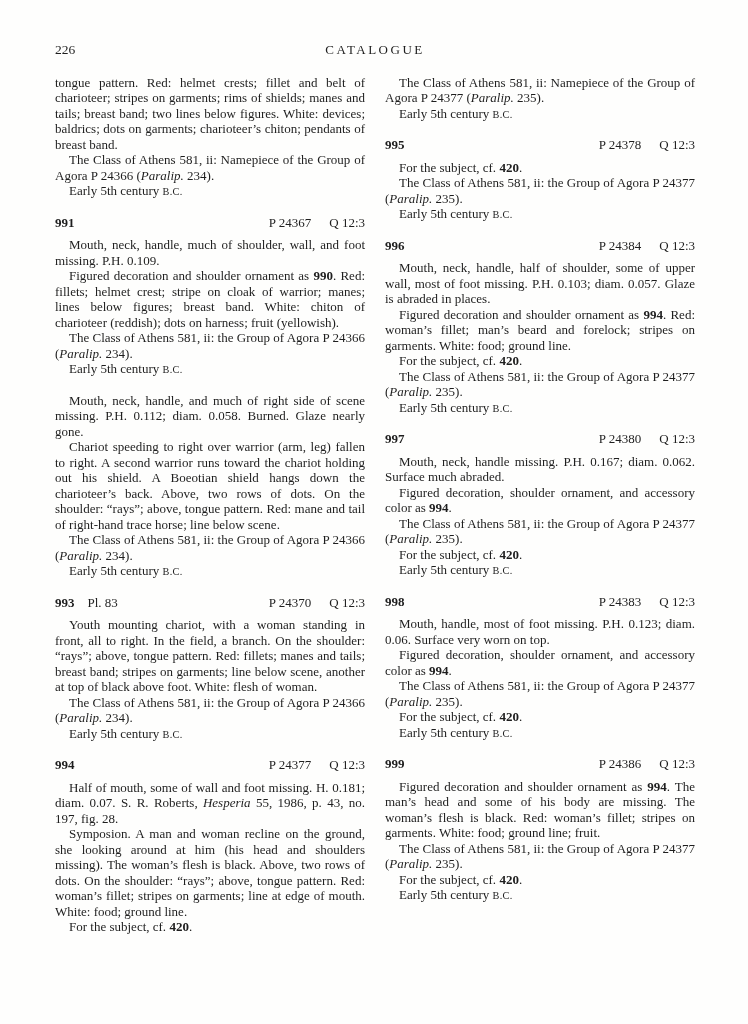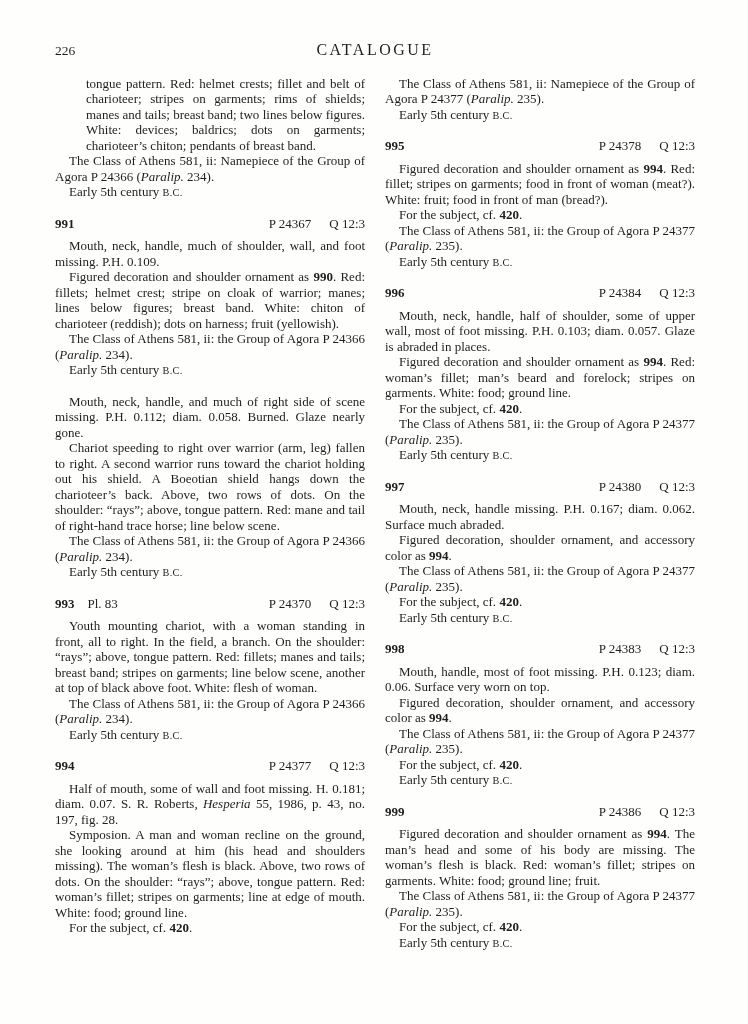--- a/index.html
+++ b/index.html
@@ -24,37 +24,37 @@
     display: grid;
     grid-template-columns: 1fr auto 1fr;
     align-items: baseline;
     font-size: 13.5px;
     margin-bottom: 17px;
   }
   .page-num { justify-self: start; }
   .running-title {
     justify-self: center;
     letter-spacing: 2.5px;
-    font-size: 16px;
+    font-size: 13px;
   }
   .header-spacer { justify-self: end; }
   .columns {
     display: flex;
     gap: 20px;
   }
   .column {
     width: 310px;
     flex: 0 0 310px;
     text-align: justify;
   }
   .para {
     margin: 0;
     text-indent: 14px;
   }
-  .para.noindent { text-indent: 0; margin-left: 31px; }
+  .para.noindent { text-indent: 0; }
   .entry { margin-top: 15px; }
   .entry-header {
     display: flex;
     align-items: center;
     margin-bottom: 7px;
     text-align: left;
   }
   .entry-no { font-weight: bold; }
   .entry-plate { margin-left: 13px; }
   .flex-spacer { flex: 1; }
@@ -126,21 +126,20 @@
           <p class="para">The Class of Athens 581, ii: Namepiece of the Group of Agora P 24377 (<i>Paralip.</i> 235).</p>
           <p class="para">Early 5th century <span class="sc">B.C.</span></p>
         </div>
         <div class="entry">
           <div class="entry-header">
             <span class="entry-no">995</span>
             <span class="flex-spacer"></span>
             <span class="entry-pnum">P 24378</span>
             <span class="entry-loc">Q 12:3</span>
           </div>
-          <p class="para">Figured decoration and shoulder ornament as <b>994</b>. Red: fillet; stripes on garments; food in front of woman (meat?). White: fruit; food in front of man (bread?).</p>
           <p class="para">For the subject, cf. <b>420</b>.</p>
           <p class="para">The Class of Athens 581, ii: the Group of Agora P 24377 (<i>Paralip.</i> 235).</p>
           <p class="para">Early 5th century <span class="sc">B.C.</span></p>
         </div>
         <div class="entry">
           <div class="entry-header">
             <span class="entry-no">996</span>
             <span class="flex-spacer"></span>
             <span class="entry-pnum">P 24384</span>
             <span class="entry-loc">Q 12:3</span>

